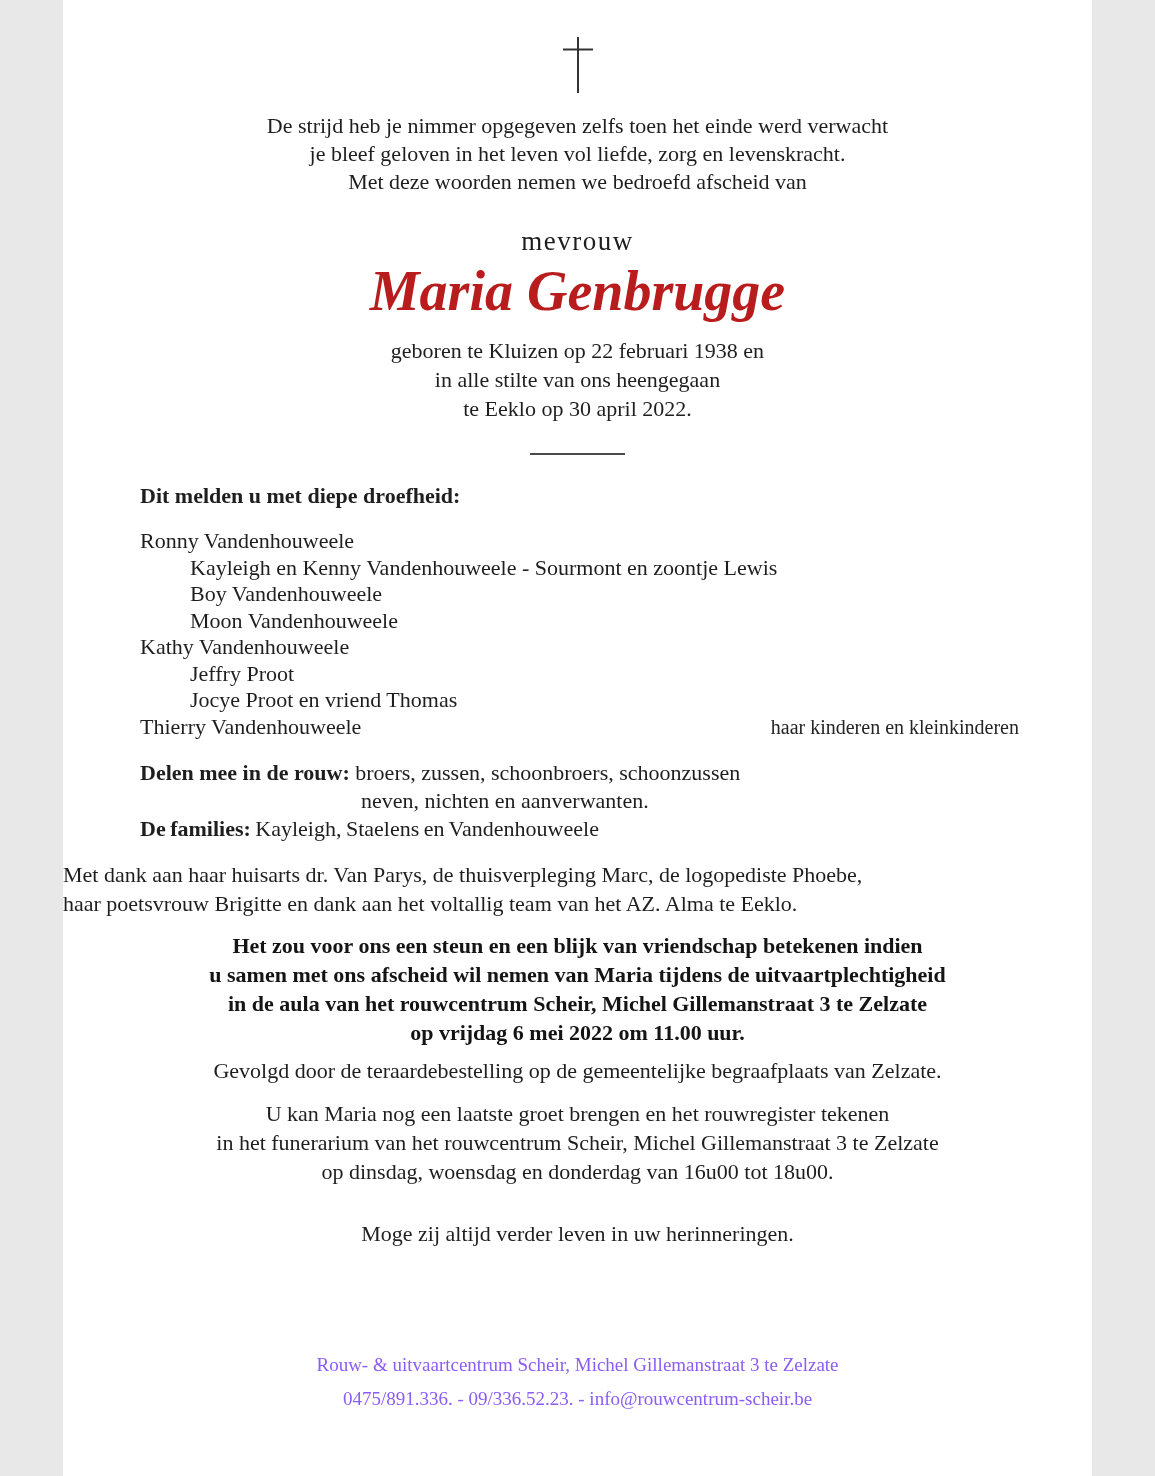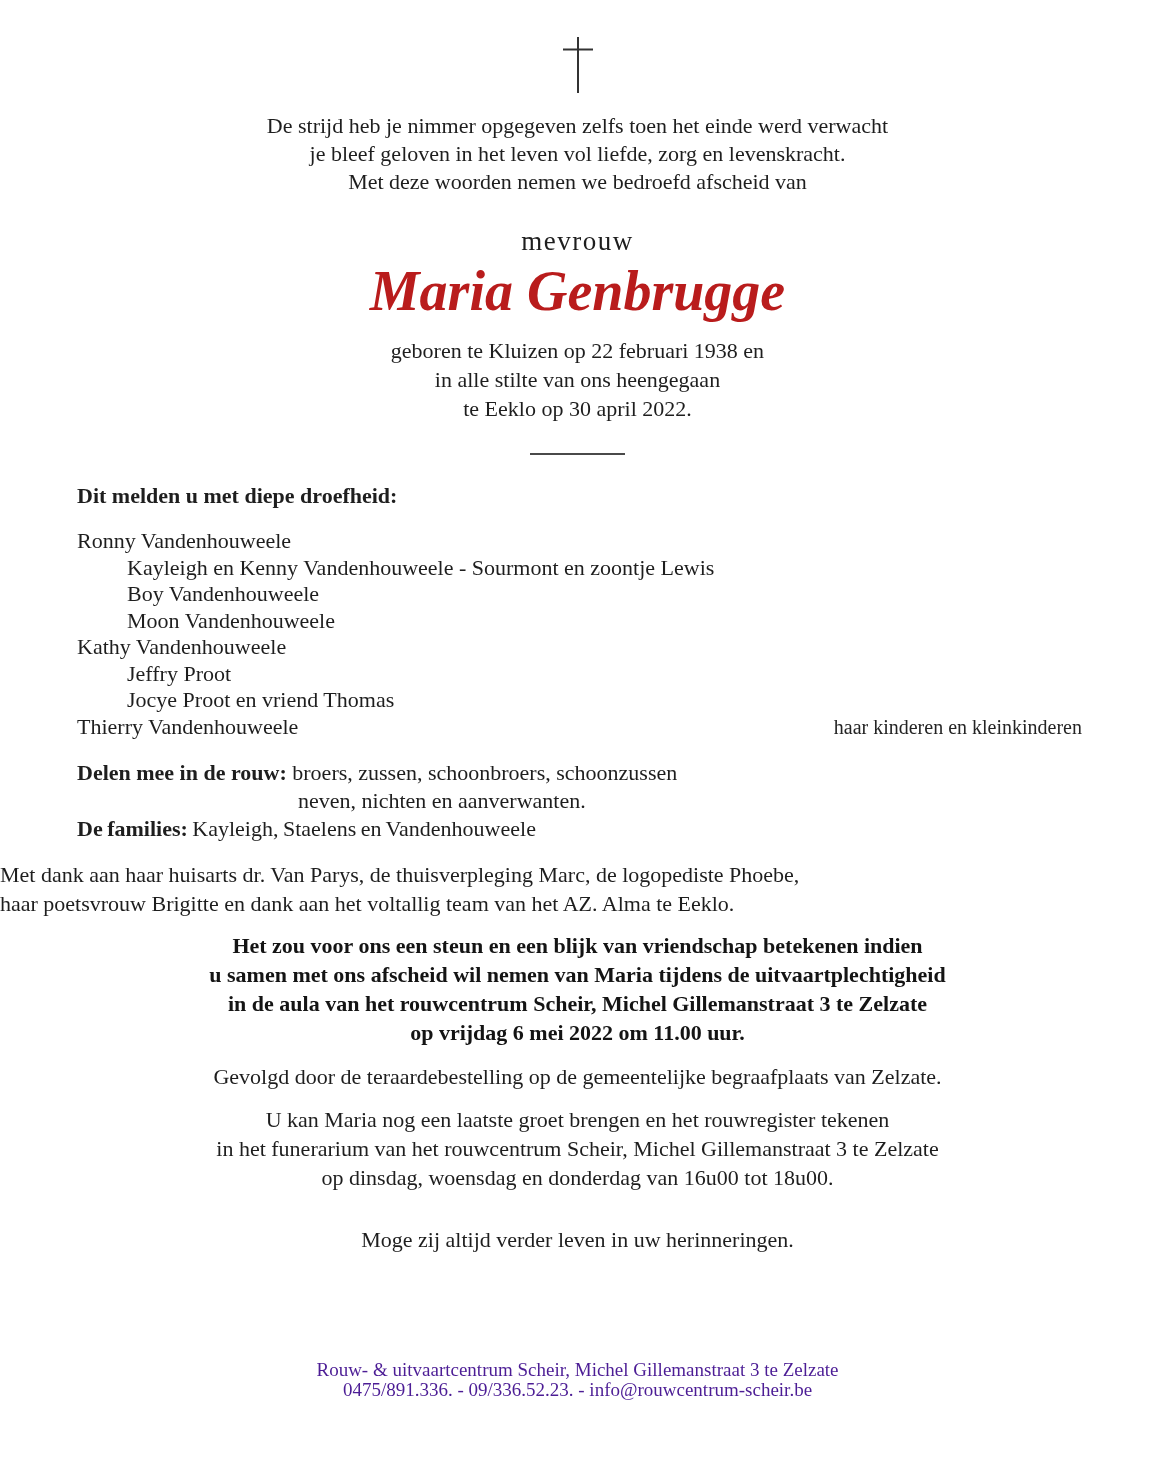--- a/index.html
+++ b/index.html
@@ -1,18 +1,18 @@
 <!DOCTYPE html>
 <html><head>
 <meta charset="utf-8">
 <style>
   html, body { margin: 0; padding: 0; background: #e8e8e8; }
   .page {
     position: relative;
-    width: 1155px;
+    width: 1029px;
     height: 1476px;
     margin: 0 auto;
     background: #ffffff;
     color: #1e1e1e;
     font-family: "Liberation Serif", serif;
     overflow: hidden;
   }
   .pre { white-space: pre-line; }
 
   .cross-wrap {
@@ -99,21 +99,21 @@
   .invitation {
     margin-top: 13px;
     text-align: center;
     font-size: 22px;
     font-weight: bold;
     line-height: 29px;
     color: #141414;
   }
 
   .burial {
-    margin-top: 15px;
+    margin-top: 9px;
     text-align: center;
     font-size: 22px;
     line-height: 29px;
   }
 
   .visitation {
     margin-top: 14px;
     text-align: center;
     font-size: 22px;
     line-height: 29px;
@@ -123,25 +123,25 @@
     margin-top: 33px;
     text-align: center;
     font-size: 22px;
     line-height: 29px;
   }
 
   .footer {
     position: absolute;
     left: 0;
     right: 0;
-    bottom: 76px;
+    bottom: 60px;
     text-align: center;
     font-size: 19px;
-    line-height: 20px;
-    color: #4c1d95;
+    line-height: 34px;
+    color: #8b5cf6;
   }
 </style>
 </head>
 <body>
 
 <div class="page">
 
   <div class="cross-wrap">
     <svg width="38" height="58" viewBox="0 0 38 58">
       <line x1="19" y1="1" x2="19" y2="57" stroke="#333333" stroke-width="2"></line>

